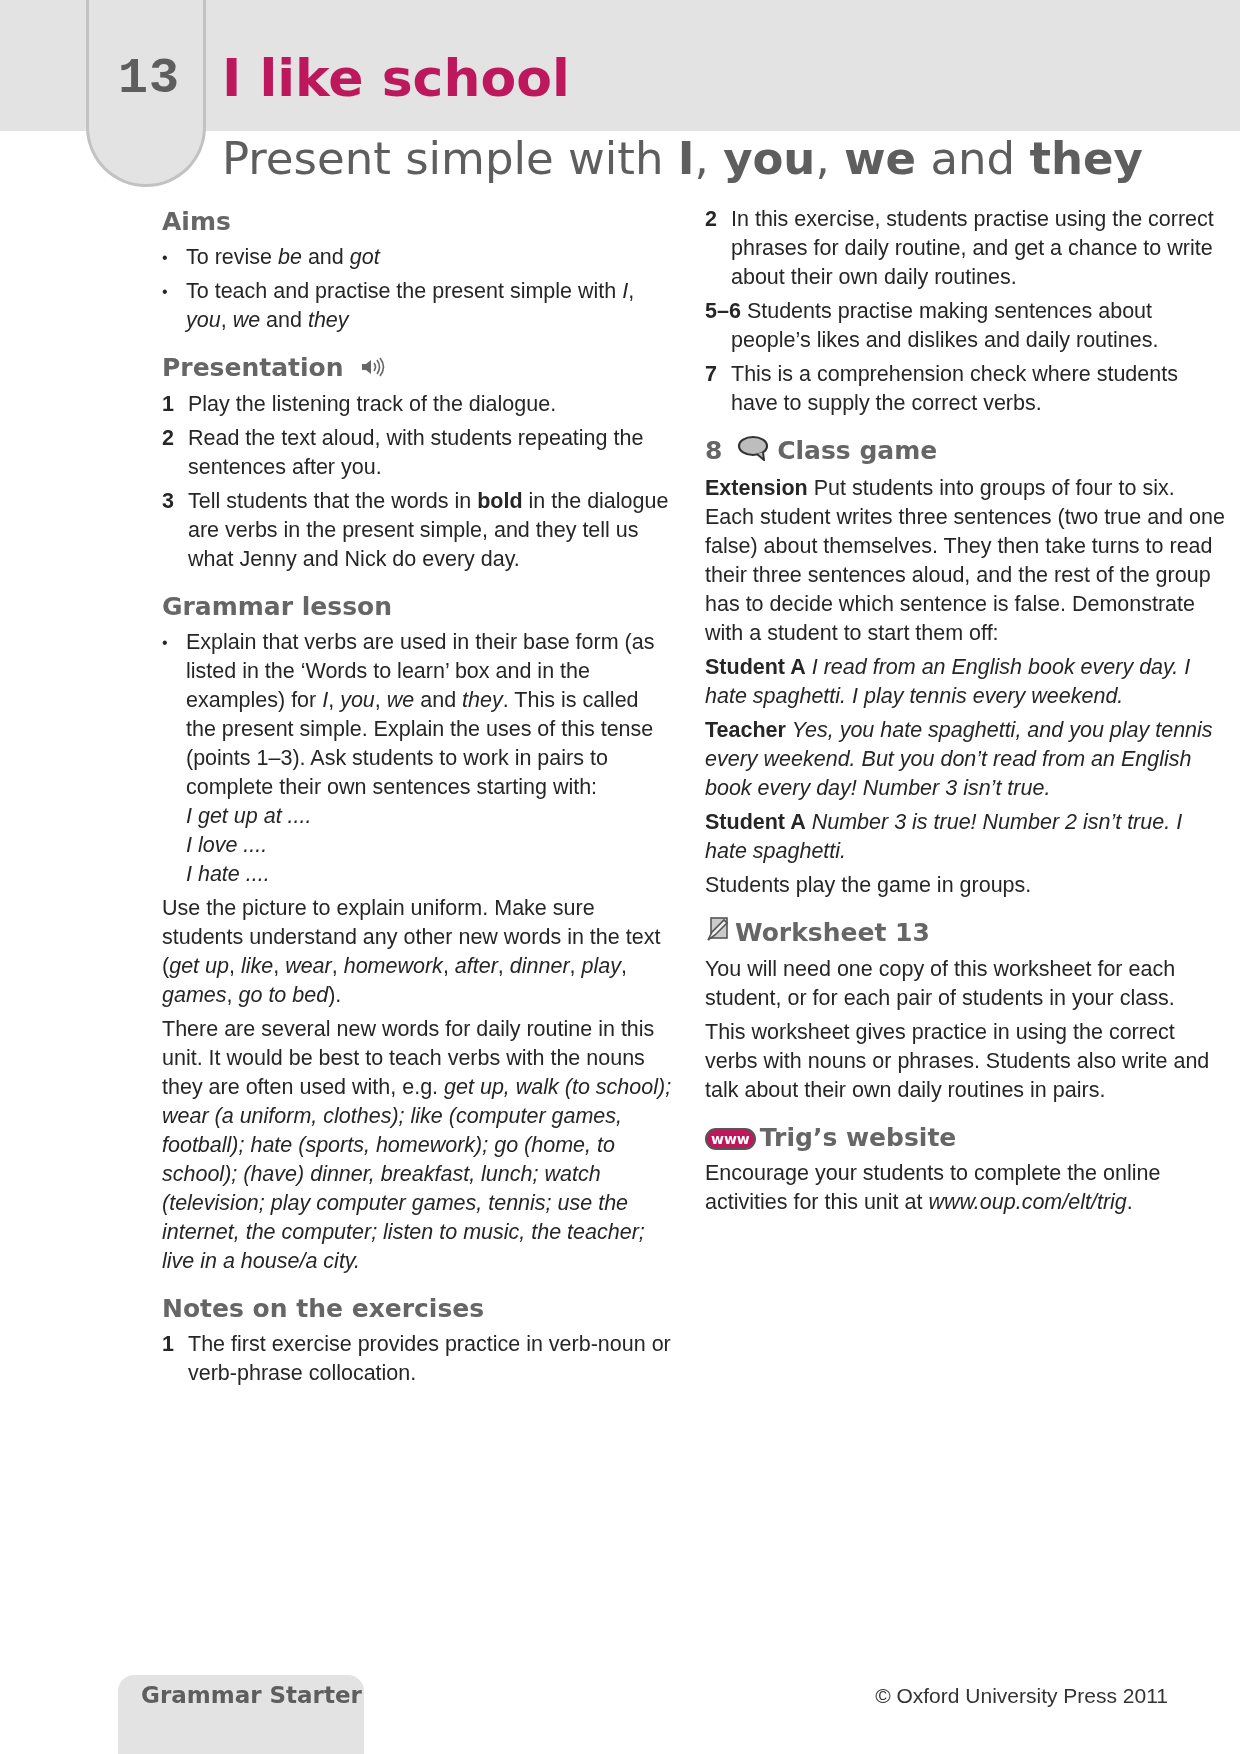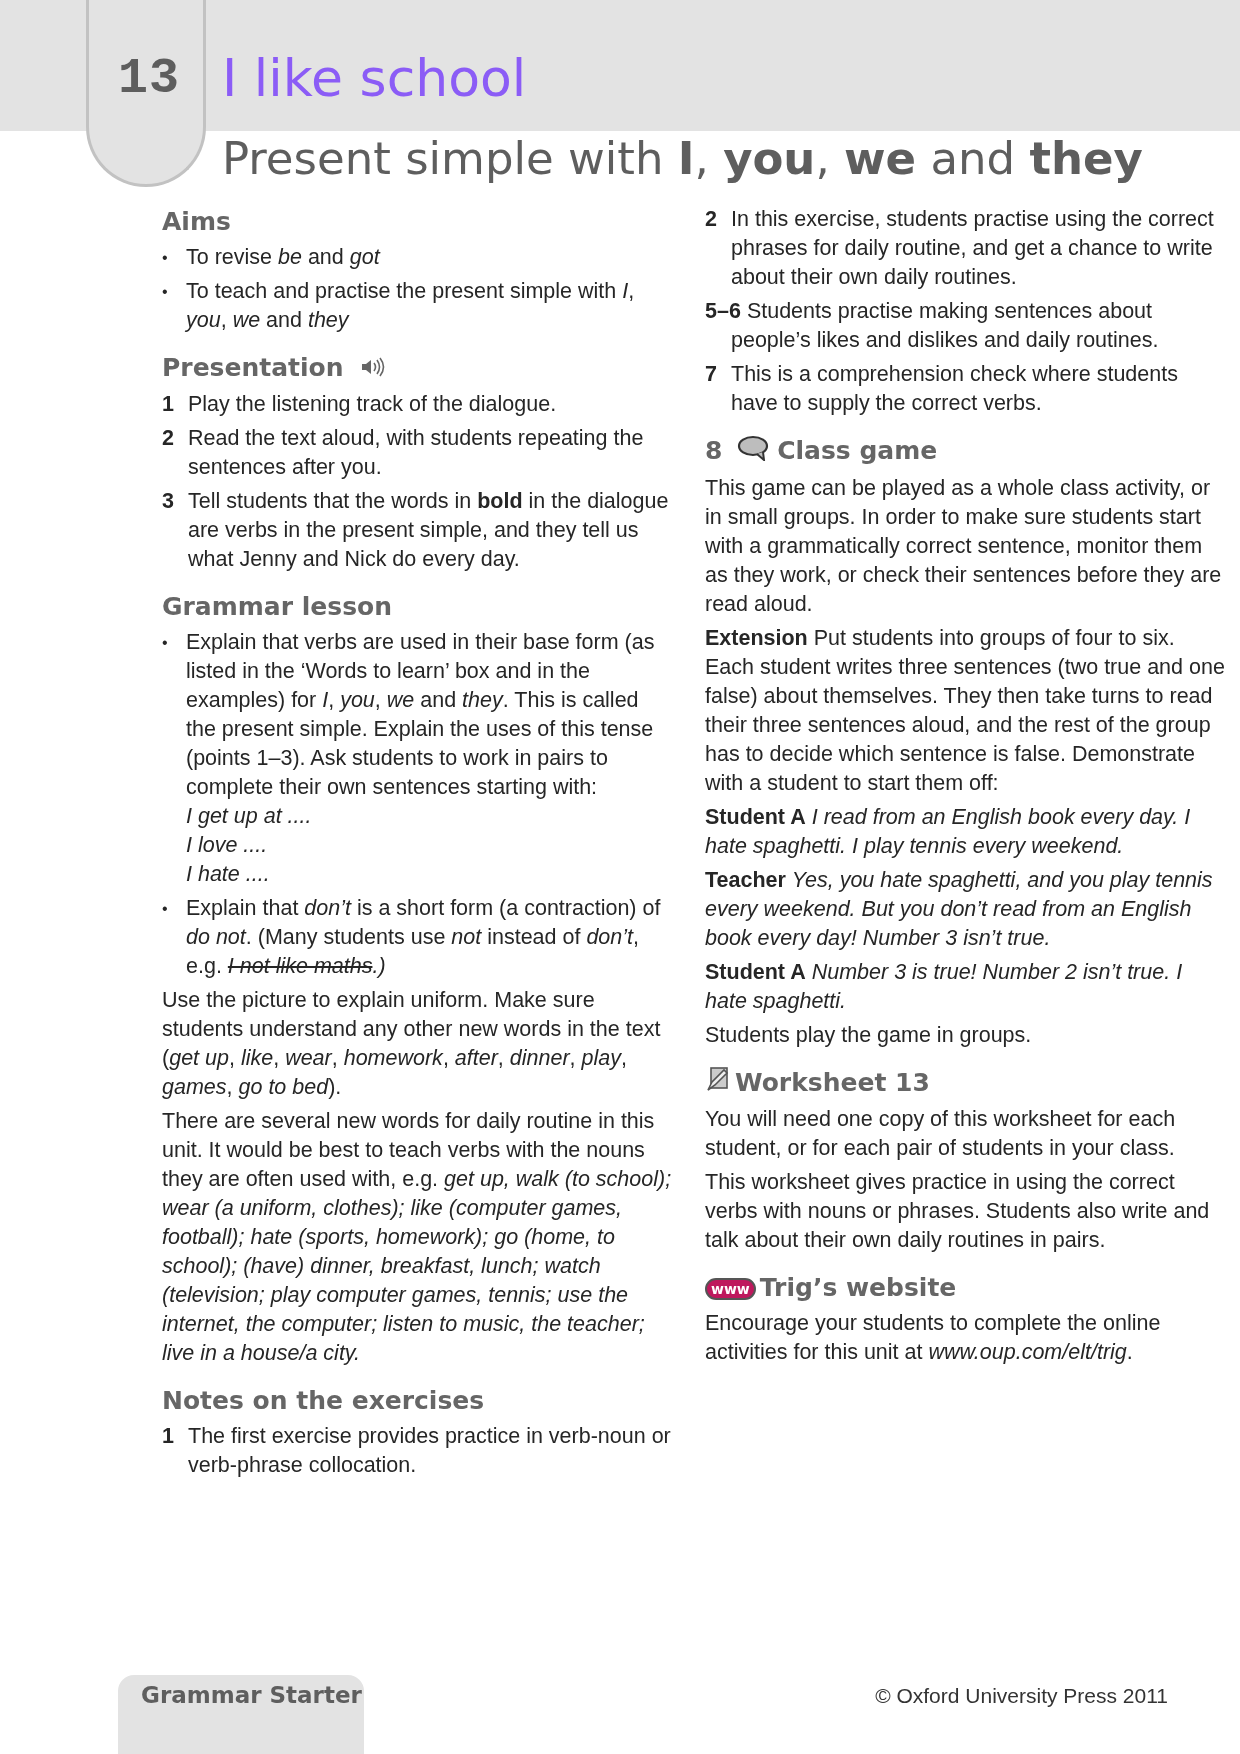--- a/index.html
+++ b/index.html
@@ -11,21 +11,21 @@
   .tab {
     position: absolute; left: 86px; top: -20px; width: 120px; height: 207px;
     border: 3px solid #c2c2c2; border-top: none; border-radius: 0 0 62px 62px;
     background: #e3e3e3; box-sizing: border-box;
   }
   .unit-num {
     position: absolute; left: 118px; top: 50px; font-size: 50px; font-weight: bold; color: #5e5e5e;
     font-family: Liberation Mono, monospace; letter-spacing: 1px;
   }
   .unit-title {
-    position: absolute; left: 222px; top: 48px; font-size: 52px; font-weight: normal; color: #8b5cf6;
+    position: absolute; left: 222px; top: 48px; font-size: 52px; font-weight: bold; color: #be185d;
     font-family: "DejaVu Sans", sans-serif;
   }
   .subtitle {
     position: absolute; left: 222px; top: 132px; font-size: 45px; color: #5e5e5e;
     font-family: "DejaVu Sans", sans-serif; white-space: nowrap; text-align: right;
   }
   .subtitle b { font-weight: bold; }
 
   .col { position: absolute; top: 205px; font-size: 21.5px; line-height: 29px; margin-left: 44px; }
   .col-left { left: 118px; width: 510px; }
@@ -93,23 +93,20 @@
   </section>
 
   <section>
     <h2 class="gap">Grammar lesson</h2>
     <div class="bullet">
       <span>Explain that verbs are used in their base form (as listed in the ‘Words to learn’ box and in the examples) for </span><i>I</i><span>, </span><i>you</i><span>, </span><i>we</i><span> and </span><i>they</i><span>. This is called the present simple. Explain the uses of this tense (points 1–3). Ask students to work in pairs to complete their own sentences starting with:</span>
       <div style="font-style:italic">I get up at ....</div>
       <div style="font-style:italic">I love ....</div>
       <div style="font-style:italic">I hate ....</div>
     </div>
-    <div class="bullet">
-      <span>Explain that </span><i>don’t</i><span> is a short form (a contraction) of </span><i>do not</i><span>. (Many students use </span><i>not</i><span> instead of </span><i>don’t</i><span>, e.g. </span><span class="strike">I not like maths</span><i>.)</i>
-    </div>
   </section>
 
   <section>
     <p><span>Use the picture to explain uniform. Make sure students understand any other new words in the text (</span><i>get up</i>, <i>like</i>, <i>wear</i>, <i>homework</i>, <i>after</i>, <i>dinner</i>, <i>play</i>, <i>games</i>, <i>go to bed</i><span>).</span></p>
     <p><span>There are several new words for daily routine in this unit. It would be best to teach verbs with the nouns they are often used with, e.g. </span><i>get up, walk (to school); wear (a uniform, clothes); like (computer games, football); hate (sports, homework); go (home, to school); (have) dinner, breakfast, lunch; watch (television; play computer games, tennis; use the internet, the computer; listen to music, the teacher; live in a house/a city.</i></p>
   </section>
 
   <section>
     <h2 class="gap">Notes on the exercises</h2>
     <div class="num-item"><span class="n">1</span><span>The first exercise provides practice in verb-noun or verb-phrase collocation.</span></div>
@@ -123,21 +120,20 @@
 
   <section>
     <h2 class="gap"><span>8</span>
       <span class="icon-inline" style="margin:0 6px;">
         <svg width="34" height="26" viewBox="0 0 34 26">
             <ellipse cx="16" cy="11" rx="14" ry="9" fill="#bdbdbd" stroke="#333" stroke-width="2.2"></ellipse>
             <path d="M20 19l7 6-1-8" fill="#bdbdbd" stroke="#333" stroke-width="2"></path>
           </svg>
       </span><span>Class game</span>
     </h2>
-    <p>This game can be played as a whole class activity, or in small groups. In order to make sure students start with a grammatically correct sentence, monitor them as they work, or check their sentences before they are read aloud.</p>
     <p><b>Extension</b><span> Put students into groups of four to six. Each student writes three sentences (two true and one false) about themselves. They then take turns to read their three sentences aloud, and the rest of the group has to decide which sentence is false. Demonstrate with a student to start them off:</span></p>
     <p><b>Student A</b> <i>I read from an English book every day. I hate spaghetti. I play tennis every weekend.</i></p>
     <p><b>Teacher</b> <i>Yes, you hate spaghetti, and you play tennis every weekend. But you don’t read from an English book every day! Number 3 isn’t true.</i></p>
     <p><b>Student A</b> <i>Number 3 is true! Number 2 isn’t true. I hate spaghetti.</i></p>
     <p>Students play the game in groups.</p>
   </section>
 
   <section>
     <h2 class="gap">
       <span class="icon-inline" style="margin-right:4px;">

